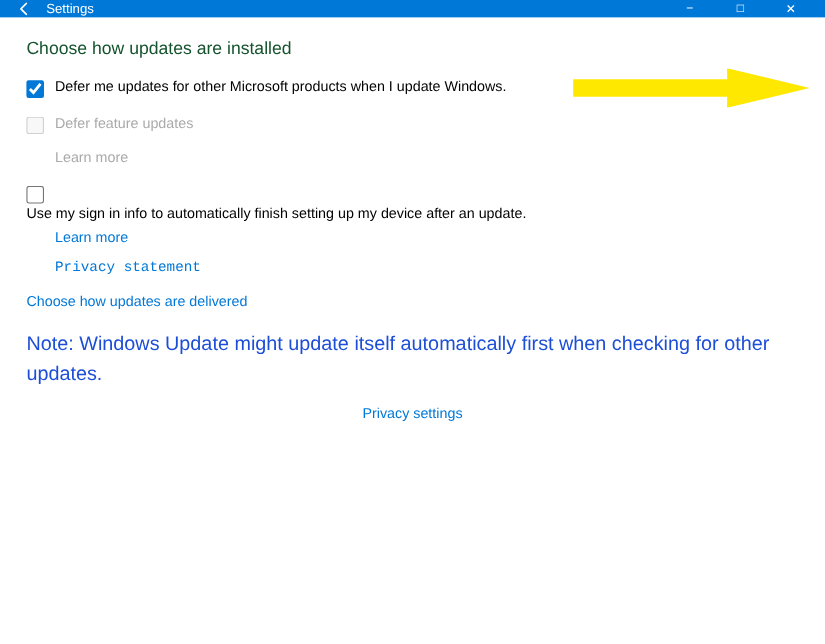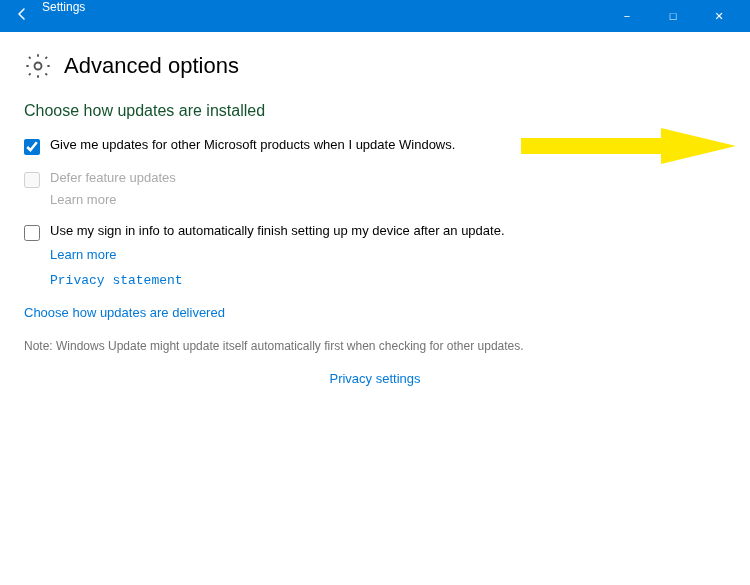--- a/index.html
+++ b/index.html
@@ -1,22 +1,23 @@
 <!DOCTYPE html>
 <html><head>
   <meta charset="utf-8">
   <style>
     * { margin: 0; padding: 0; box-sizing: border-box; }
     body { font-family: 'Segoe UI', Arial, sans-serif; background: #fff; width: 750px; height: 585px; overflow: hidden; }
 
     
     .titlebar {
       background: #0078d7;
-      height: 32px;
+      height: 16px;
       display: flex;
+      align-items: center;
       padding: 0 8px;
       color: #fff;
       user-select: none;
     }
     .titlebar-back {
       width: 28px; height: 28px;
       display: flex; align-items: center; justify-content: center;
       cursor: pointer; margin-right: 6px;
     }
     .titlebar-back svg { fill: #fff; }
@@ -85,22 +86,22 @@
 
     .link-text {
       font-size: 13px;
       color: #0078d7;
       cursor: pointer;
       text-decoration: none;
       display: inline-block;
     }
 
     .note-text {
-      font-size: 12px;
-      color: #737373;
+      font-size: 18px;
+      color: #1d4ed8;
       margin: 14px 0;
       line-height: 1.5;
     }
 
     .content-wrapper {
       position: relative;
     }
 
     
     .defer-section {
@@ -143,53 +144,44 @@
   <div class="titlebar-controls">
     <div class="titlebar-btn">−</div>
     <div class="titlebar-btn">□</div>
     <div class="titlebar-btn close">✕</div>
   </div>
 </div>
 
 <div class="content">
   <div class="content-wrapper" style="position:relative;">
 
-    <div class="page-header">
-      <div class="gear-icon">
-        <svg width="28" height="28" viewBox="0 0 24 24" fill="none" stroke="#555" stroke-width="1.6">
-          <circle cx="12" cy="12" r="3"></circle>
-          <path d="M12 2v2M12 20v2M4.22 4.22l1.42 1.42M18.36 18.36l1.42 1.42M2 12h2M20 12h2M4.22 19.78l1.42-1.42M18.36 5.64l1.42-1.42"></path>
-        </svg>
-      </div>
-      <h1 class="page-title">Advanced options</h1>
-    </div>
 
     <h2 class="section-title">Choose how updates are installed</h2>
 
     <div style="position:relative; display:flex; align-items:center; margin-bottom:14px;">
       <div class="checkbox-row" style="margin-bottom:0; flex:1;">
         <input type="checkbox" id="cb1" checked="" style="">
-        <label class="checkbox-label" for="cb1">Give me updates for other Microsoft products when I update Windows.</label>
+        <label class="checkbox-label" for="cb1">Defer me updates for other Microsoft products when I update Windows.</label>
       </div>
 
       <svg width="215" height="36" viewBox="0 0 215 36" style="position:absolute; right:-10px; top:50%; transform:translateY(-50%);">
         <polygon points="215,18 140,0 140,10 0,10 0,26 140,26 140,36" fill="#FFE800"></polygon>
       </svg>
     </div>
 
-    <div class="checkbox-row" style="margin-bottom:2px;">
+    <div class="checkbox-row" style="margin-bottom:12px;">
       <input type="checkbox" id="cb2" disabled="" style="margin-top: 3px; margin-right: 10px; width: 16px; height: 16px; flex-shrink: 0;">
       <label class="checkbox-label disabled" for="cb2">Defer feature updates</label>
     </div>
     <div class="defer-section">
       <span class="defer-learn">Learn more</span>
     </div>
 
     <div class="sign-in-section">
-      <div class="checkbox-row" style="margin-bottom:4px;">
+      <div class="checkbox-row" style="margin-bottom:4px;flex-direction:column;">
         <input type="checkbox" id="cb3" style="margin-top: 3px; margin-right: 10px; width: 16px; height: 16px; flex-shrink: 0; accent-color: rgb(0, 120, 215);">
         <label class="checkbox-label" for="cb3">Use my sign in info to automatically finish setting up my device after an update.</label>
       </div>
       <div style="margin-left:26px;">
         <a class="link-text">Learn more</a>
       </div>
     </div>
 
     <div class="privacy-link-section" style="margin-top:8px;font-family:Liberation Mono, monospace;">
       <a class="link-text">Privacy statement</a>

